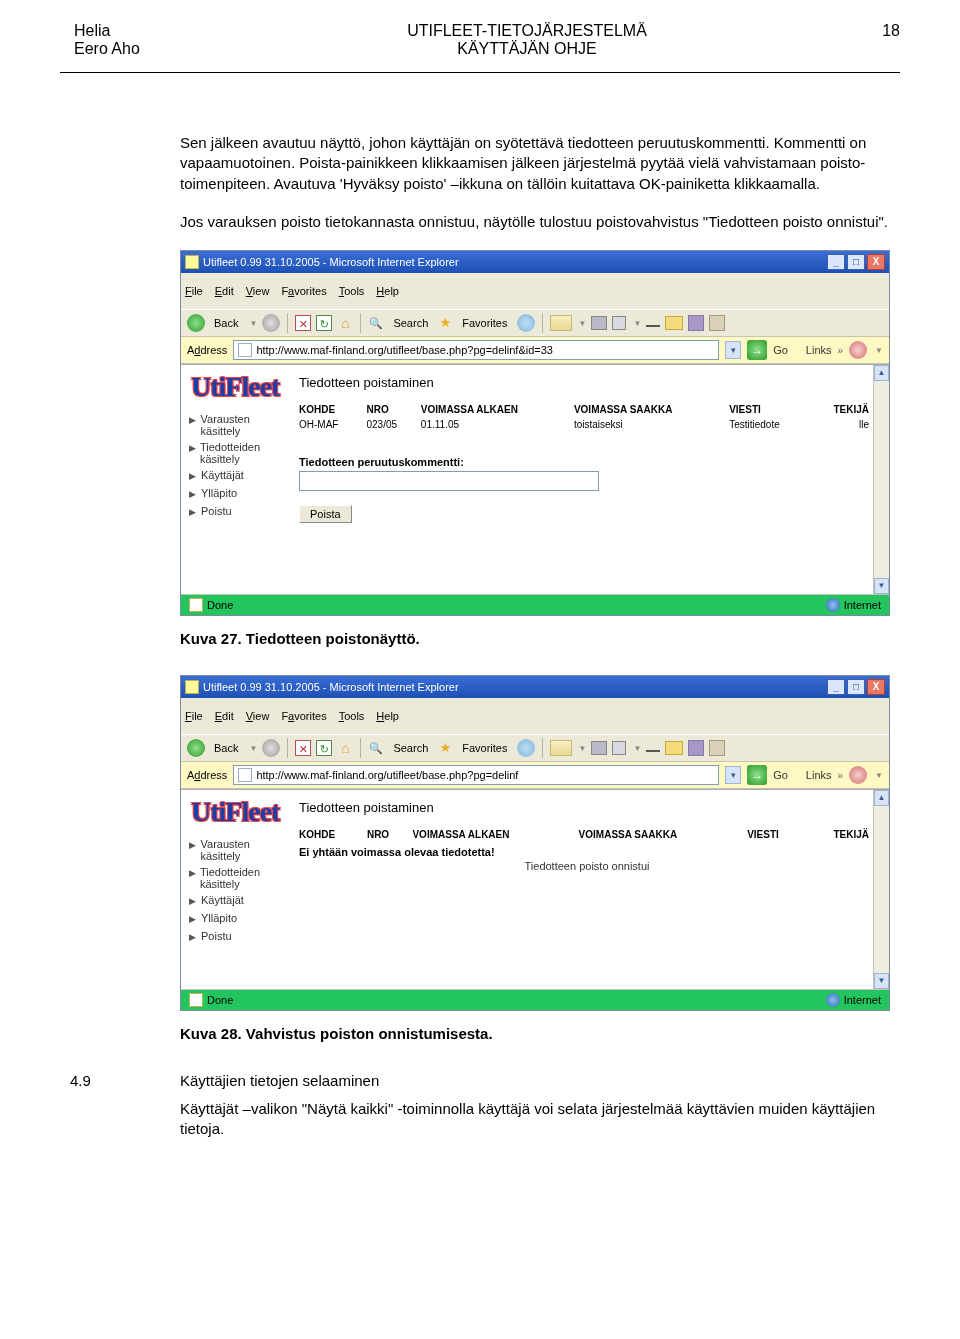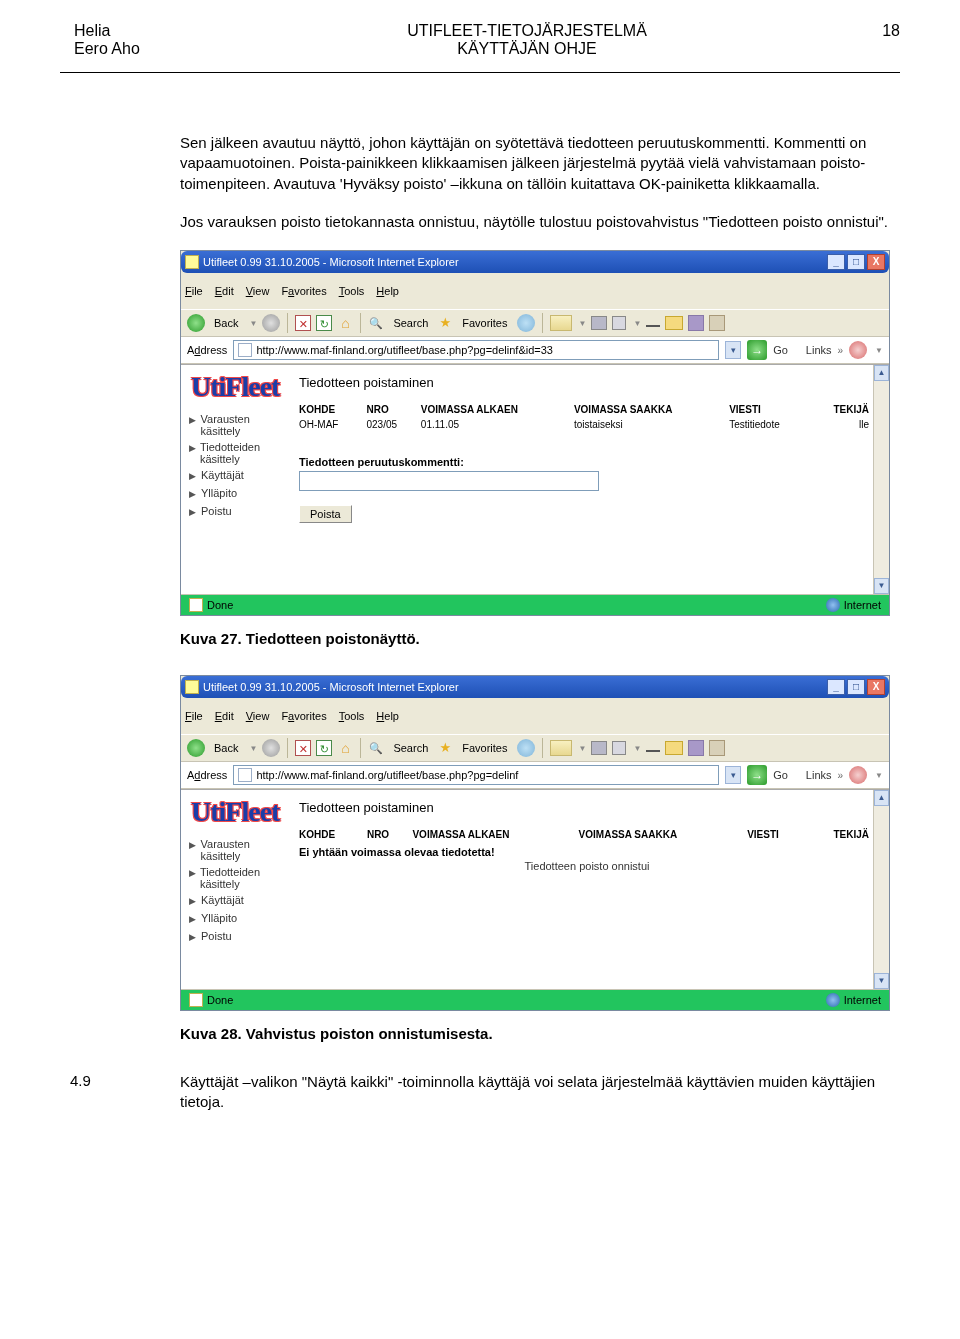--- a/index.html
+++ b/index.html
@@ -38,21 +38,20 @@
     font-family: Tahoma, Arial, sans-serif;
     color: #000;
   }
   .titlebar {
     background: linear-gradient(#3a6ed5,#1e50b5);
     color: #fff;
     padding: 3px 4px;
     display: flex;
     align-items: center;
     font-size: 11px;
-    border-radius: 6px;
   }
   .titlebar .tb-icon { width: 14px; height: 14px; background:#fffb9a; border:1px solid #c0b050; margin-right:4px; }
   .titlebar .tb-title { flex: 1; }
   .titlebar .winbtns { display:flex; gap:2px; }
   .winbtn { width:18px; height:16px; background:#dbe7ff; border:1px solid #3b5ea8; color:#1b3f80; font-size:10px; line-height:14px; text-align:center; font-weight:bold; }
   .winbtn.close { background:#e97763; color:#fff; border-color:#b24030; }
   .menubar { background:#ece9d8; padding:12px 4px; display:flex; gap:12px; font-size:11px; }
   .menubar span u { text-decoration: underline; }
   .toolbar { background:#ece9d8; padding:3px 6px; display:flex; align-items:center; gap:5px; border-top:1px solid #fff; border-bottom:1px solid #c8c4b4; }
   .tbtn { display:inline-flex; align-items:center; gap:3px; padding:2px 4px; font-size:11px; }
@@ -69,21 +68,21 @@
   .icon.mail { width:22px; height:16px; background: linear-gradient(#f8f0c0,#e8d890); border:1px solid #c8b870; }
   .icon.print { width:16px; height:14px; background:#b8b8c8; border:1px solid #888; }
   .icon.printbox { width:14px; height:14px; background:#d8d8e0; border:1px solid #888; }
   .icon.dash { border-bottom:2px solid #555; width:14px; height:8px; }
   .icon.folder { width:18px; height:14px; background:#f5da7e; border:1px solid #c8a830; }
   .icon.swatch { width:16px; height:16px; background:#a898c8; border:1px solid #8878a8; }
   .icon.swatch2 { width:16px; height:16px; background:#d8d0b8; border:1px solid #a89878; }
   .sep { width:1px; height:20px; background:#bbb698; margin:0 2px; }
   .dropcaret { font-size:8px; color:#888; margin-left:2px; }
 
-  .addrbar { background:#ffffff; padding:3px 6px; display:flex; align-items:center; gap:6px; border-bottom:1px solid #c8c4b4; }
+  .addrbar { background:#fef9c3; padding:3px 6px; display:flex; align-items:center; gap:6px; border-bottom:1px solid #c8c4b4; }
   .addrbar .lbl { font-size:11px; }
   .addrbar .urlbox { flex:1; background:#fff; border:1px solid #7f9db9; padding:2px 4px; font-size:11px; display:flex; align-items:center; gap:4px; }
   .addrbar .urlbox .pageicon { width:14px; height:14px; background:#fff; border:1px solid #9caec8; }
   .addrbar .addrcaret { width:16px; height:18px; background:#d8e4f5; border:1px solid #9cb4d8; text-align:center; font-size:9px; line-height:16px; color:#3a5a90; }
   .gobtn { width:20px; height:20px; background: radial-gradient(#8fe08a,#2a9a2a); border-radius:3px; color:#fff; text-align:center; line-height:20px; font-size:12px; font-weight:bold; }
   .linklbl { font-size:11px; color:#333; }
   .chev { font-size:10px; color:#666; }
   .bowl { width:18px; height:18px; border-radius:50%; background: radial-gradient(#f5d0d0,#d86a6a); }
 
   .ie-body { background:#fff; display:flex; min-height:200px; border-top:1px solid #aaa; position:relative; }
@@ -378,16 +377,17 @@
       <span class="globe"></span>
       <span>Internet</span>
     </div>
   </div>
 
   <div class="caption">Kuva 28. Vahvistus poiston onnistumisesta.</div>
 
   <div class="section-row">
     <div class="section-num">4.9</div>
     <div class="section-body">
+      <div class="section-title">Käyttäjien tietojen selaaminen</div>
       <p class="para">Käyttäjät –valikon "Näytä kaikki" -toiminnolla käyttäjä voi selata järjestelmää käyttävien muiden käyttäjien tietoja.</p>
     </div>
   </div>
 </div>
 
 </body></html>

